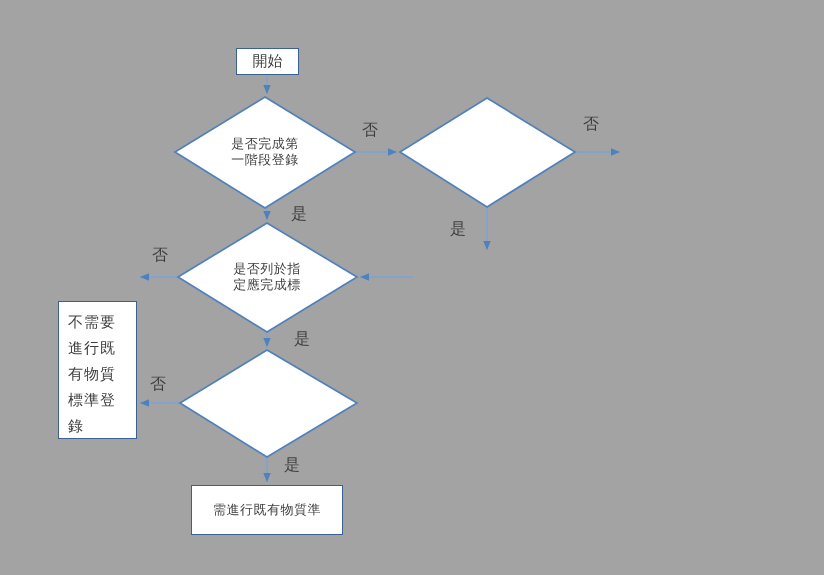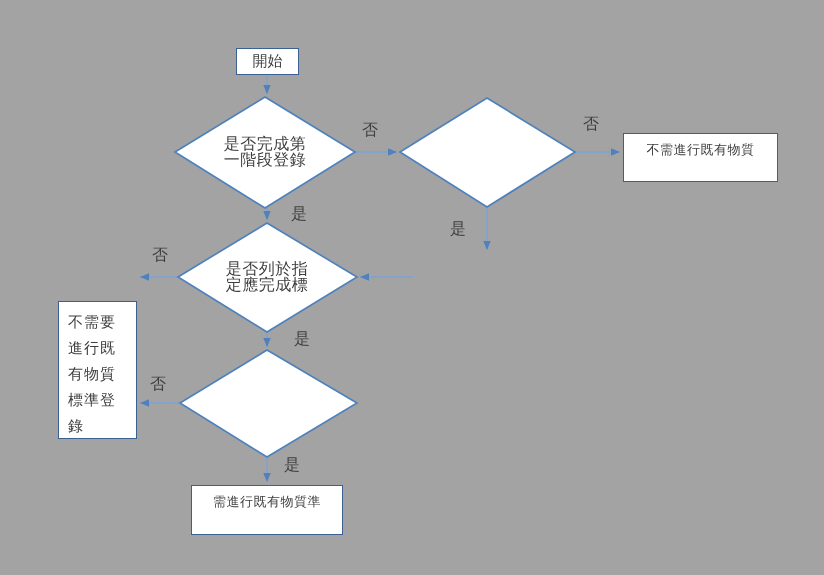--- a/index.html
+++ b/index.html
@@ -20,21 +20,21 @@
     position: absolute;
     background: #ffffff;
     border: 1.5px solid var(--box_stroke, #3b6192);
     box-sizing: border-box;
     color: var(--text, #3f3f3f);
   }
   .center-both { display: flex; align-items: center; justify-content: center; }
   .diamond-label {
     position: absolute;
     text-align: center;
-    font-size: 16px;
+    font-size: 13px;
     line-height: 16px;
     letter-spacing: 0.5px;
     color: var(--text, #3f3f3f);
   }
   .diamond-label span { display: block; }
   .edge-label {
     position: absolute;
     font-size: 16px;
     line-height: 1;
     color: var(--text, #3f3f3f);
@@ -50,21 +50,21 @@
   }
   #no-standard-registration-node {
     left: 58px; top: 272px; width: 79px; height: 138px;
     font-size: 15px; line-height: 26px; padding: 7px 0 0 9px; letter-spacing: 1px; margin-top: 29px;
   }
   #no-standard-registration-node span { display: block; }
   #need-registration-node {
     left: 191px; top: 485px; width: 152px; height: 50px;
     font-size: 13px; text-align: center; padding-top: 6px; line-height: 20px; letter-spacing: 0.5px;
   }
-  #need-registration-node span { display: block; }
+  #need-registration-node span { display: block; margin-top: 8px; }
 </style>
 </head>
 <body>
 
 <div class="canvas">
 
   <svg class="edges" viewBox="0 0 824 575">
     <defs>
       <marker id="arrow" markerUnits="userSpaceOnUse" markerWidth="10" markerHeight="9" refX="9" refY="3.75" orient="auto">
         <path class="arrowhead" d="M0,0 L9,3.75 L0,7.5 Z"></path>
@@ -85,23 +85,20 @@
     <polygon class="diamond" points="265,97 355,152 265,208 175,152"></polygon>
     <polygon class="diamond" points="487,98 575,152 487,207 400,152"></polygon>
     <polygon class="diamond" points="267,223 357,277 267,332 178,277"></polygon>
     <polygon class="diamond" points="267,350 357,403 267,457 180,403"></polygon>
   </svg>
 
   <div id="start-node" class="node-box center-both">
     <span>開始</span>
   </div>
 
-  <div id="no-existing-substance-node" class="node-box">
-    <span>不需進行既有物質</span>
-  </div>
 
 
   <div id="no-standard-registration-node" class="node-box">
     <span>不需要</span>
     <span>進行既</span>
     <span>有物質</span>
     <span>標準登</span>
     <span>錄</span>
   </div>
 

